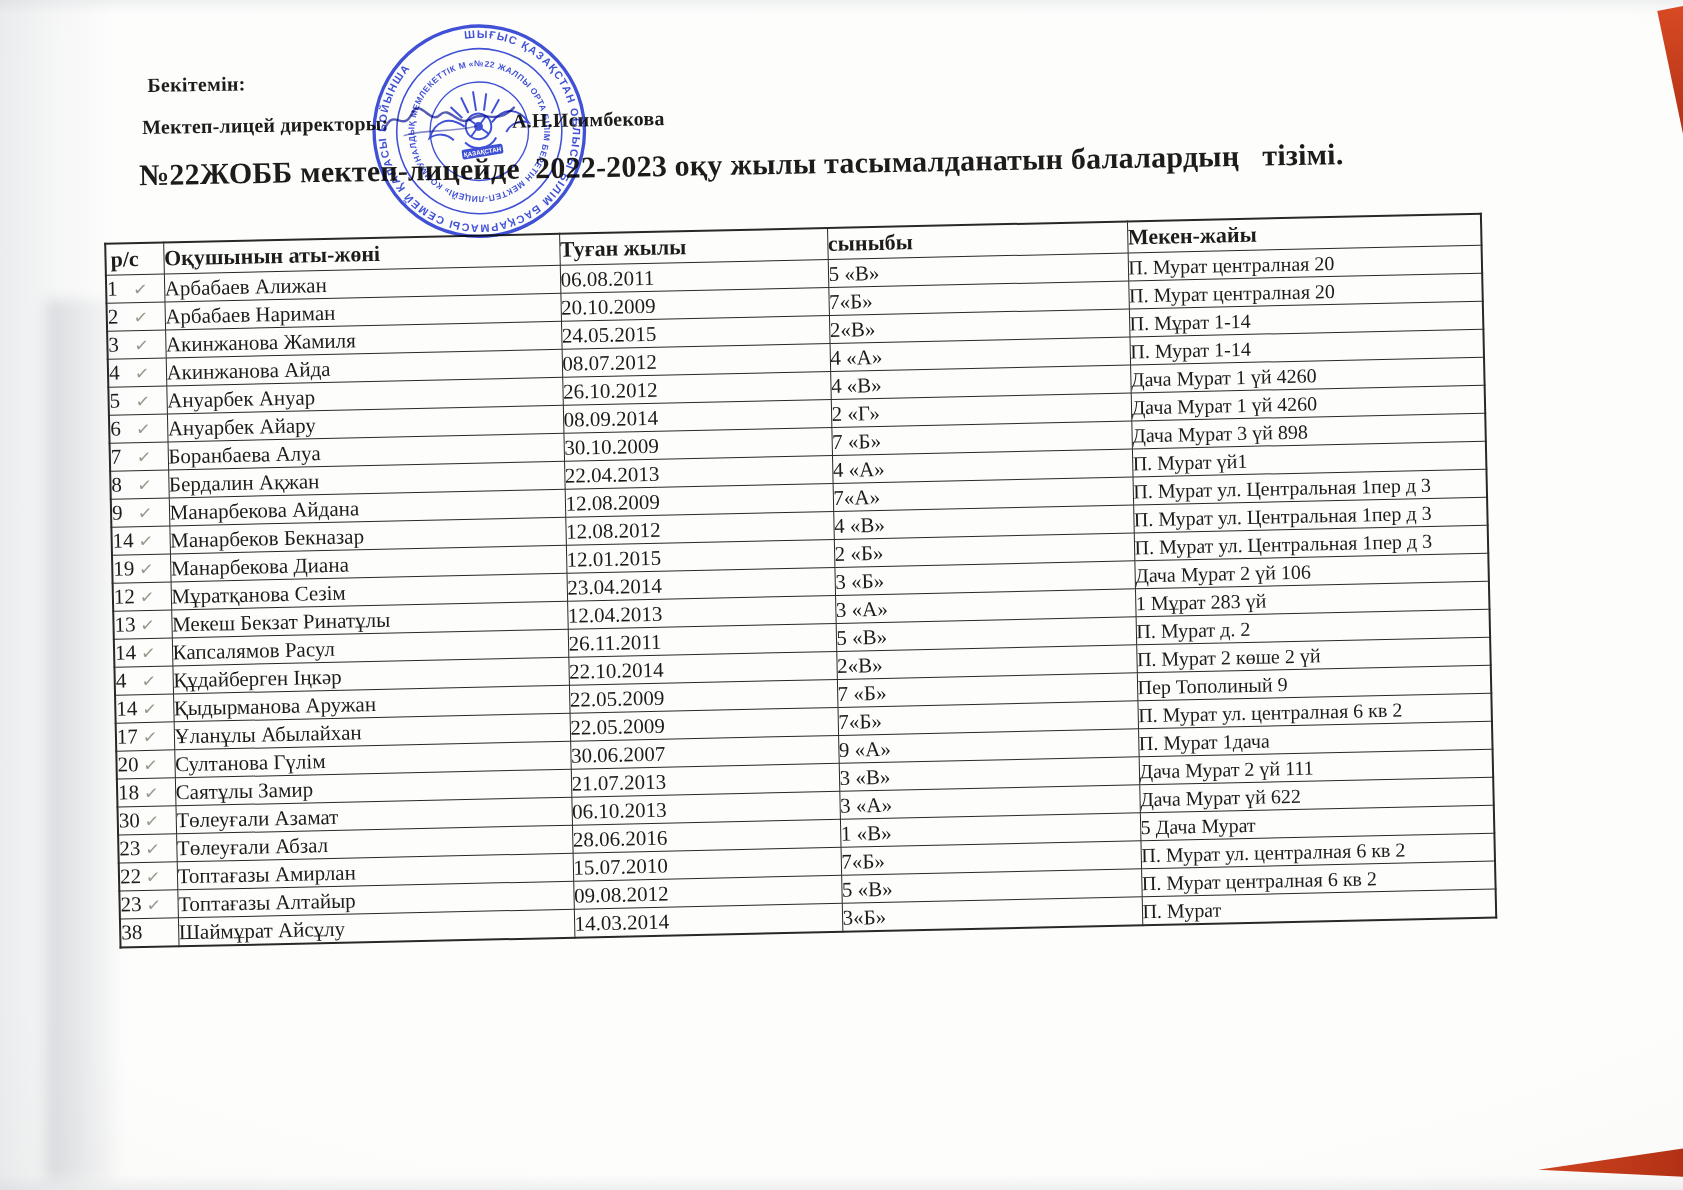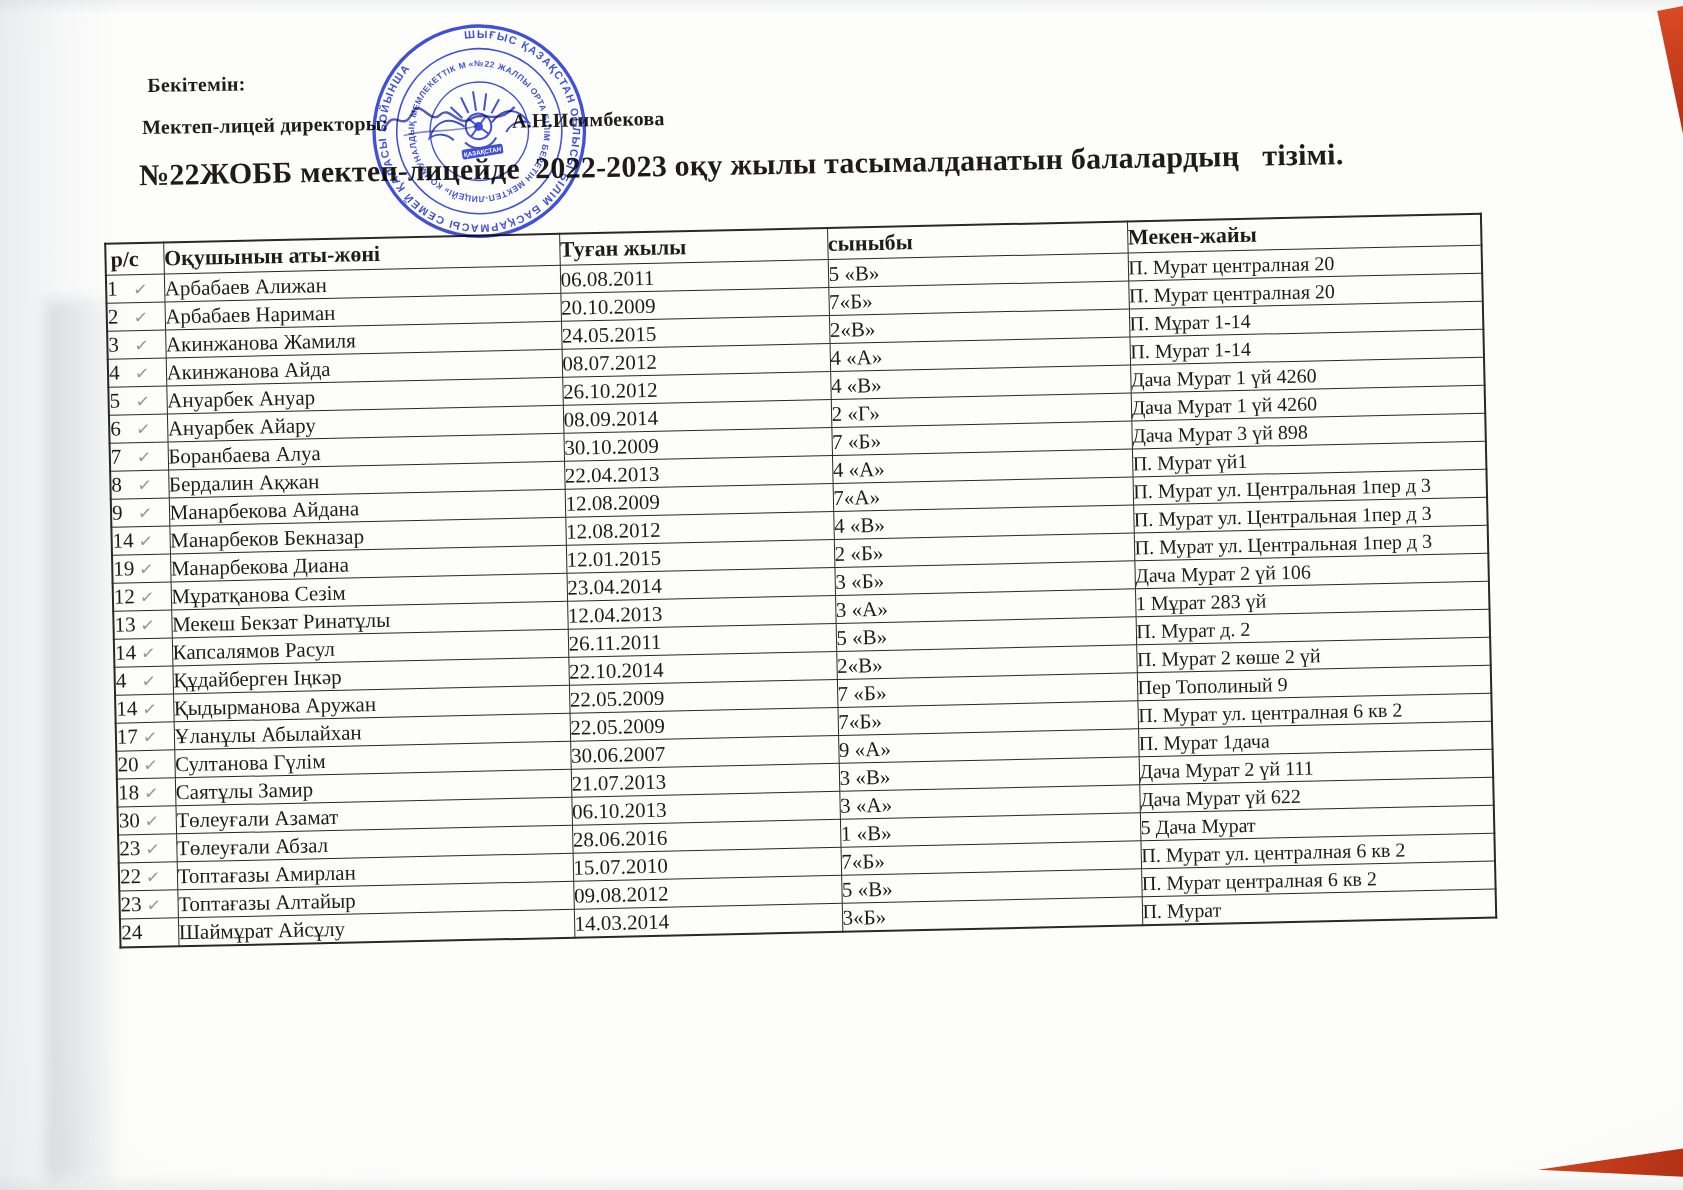--- a/index.html
+++ b/index.html
@@ -376,21 +376,21 @@
     <td class="c-num">
       <span class="num">23</span><span class="check">✓</span>
     </td>
     <td class="c-name">Топтағазы Алтайыр</td>
     <td class="c-dob">09.08.2012</td>
     <td class="c-grade">5 «В»</td>
     <td class="c-addr">П. Мурат  централная 6 кв 2</td>
   </tr>
           <tr>
     <td class="c-num">
-      <span class="num">24</span><span class="check" style="visibility: hidden;">✓</span>
+      <span class="num">38</span><span class="check" style="visibility: hidden;">✓</span>
     </td>
     <td class="c-name">Шаймұрат Айсұлу</td>
     <td class="c-dob">14.03.2014</td>
     <td class="c-grade">3«Б»</td>
     <td class="c-addr">П. Мурат</td>
   </tr>
         </tbody>
     </table>
 
   </div>

